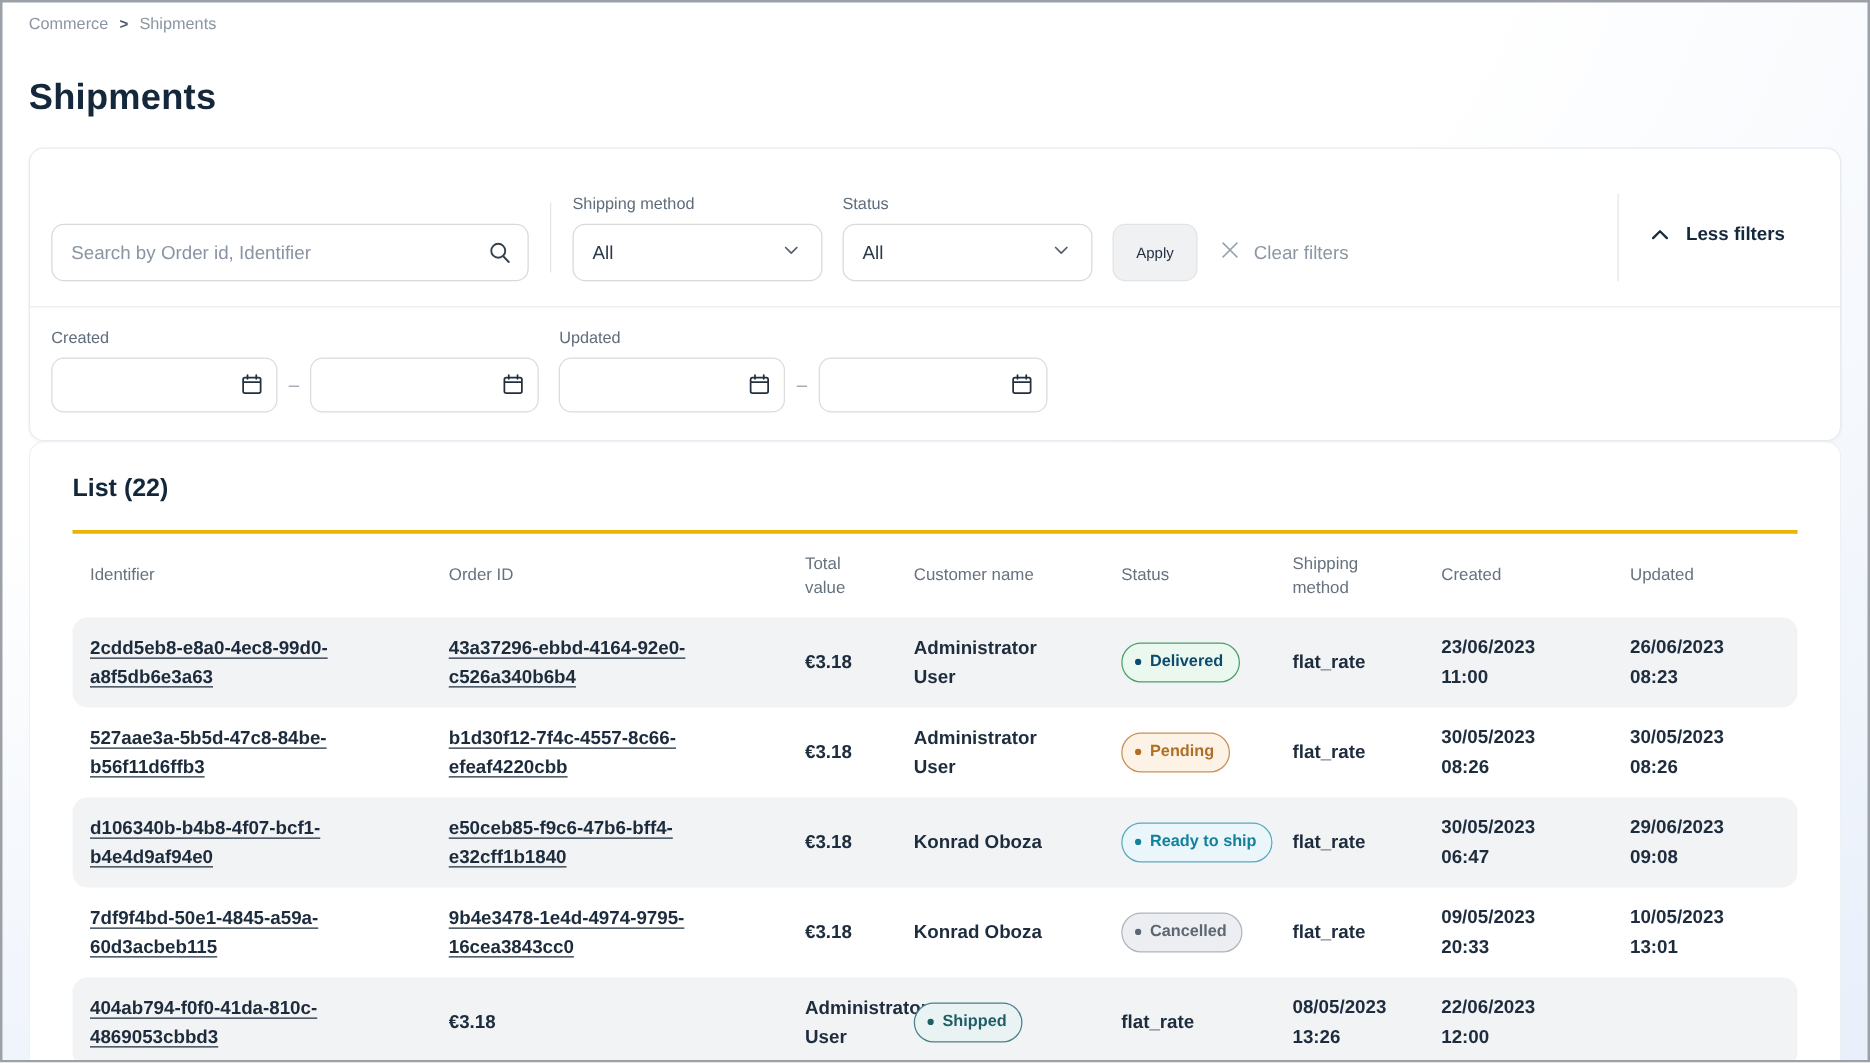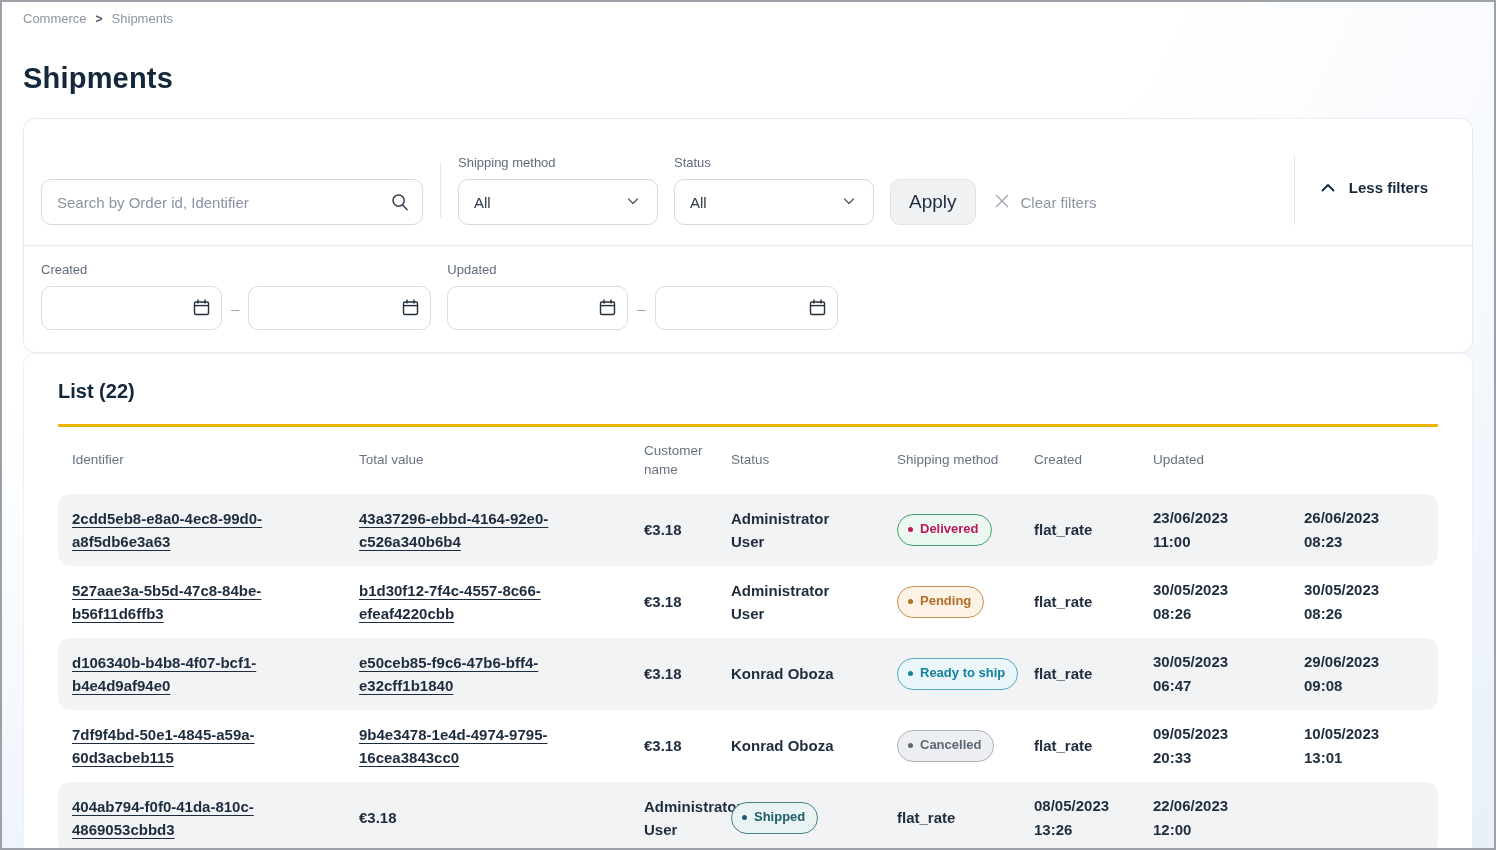--- a/index.html
+++ b/index.html
@@ -47,21 +47,21 @@
   .select-box {
     width:200px; height:46px; border:1px solid #d5dade; border-radius:10px; background:#fff;
     display:flex; align-items:center; justify-content:space-between;
     padding:0 16px 0 15px; font-size:15px; color:#2a3949; cursor:pointer;
   }
   .gap16 { width:16px; flex:0 0 16px; }
 
   .apply-btn {
     height:46px; margin-left:16px; padding:0 18px;
     background:#f0f1f2; border:1px solid #e1e3e6; border-radius:10px;
-    font-size:19px; color:#1e2d3e; font-family:inherit; cursor:pointer;
+    font-size:12px; color:#1e2d3e; font-family:inherit; cursor:pointer;
   }
   .clear-btn {
     display:flex; align-items:center; gap:9px; margin-left:16px; height:46px;
     background:none; border:none; font-size:15px; color:#8b96a3; font-family:inherit; cursor:pointer;
   }
   .less-filters {
     display:flex; align-items:flex-start; gap:12px; height:46px;
     background:none; border:none; cursor:pointer; font-family:inherit;
     font-size:15px; font-weight:700; color:#16293c; margin-right:10px;
   }
@@ -251,36 +251,37 @@
           </div>
         </div>
       </div>
     </div>
 
     <div class="list-card">
       <div class="list-title">List (22)</div>
 
       <div class="tgrid t-head">
         <div>Identifier</div>
+        <div>Order ID</div>
         <div>Total value</div>
         <div>Customer name</div>
         <div>Status</div>
         <div>Shipping method</div>
         <div>Created</div>
         <div>Updated</div>
       </div>
 
       <div id="table-body">
           <div class="tgrid t-row shaded">
     <div><a class="cell-link">2cdd5eb8-e8a0-4ec8-99d0-a8f5db6e3a63</a></div>
     <div><a class="cell-link">43a37296-ebbd-4164-92e0-c526a340b6b4</a></div>
     <div>€3.18</div>
     <div>Administrator User</div>
     <div>
-      <span class="pill" style="color: #be185d; border-color: rgb(74, 159, 104); background: rgb(235, 248, 239);">
+      <span class="pill" style="color: #0c4a6e; border-color: rgb(74, 159, 104); background: rgb(235, 248, 239);">
         <span class="dot"></span>
         <span class="pill-label">Delivered</span>
       </span>
     </div>
     <div>flat_rate</div>
     <div>
       <div class="dt-line">23/06/2023</div>
       <div class="dt-line">11:00</div>
     </div>
     <div>

